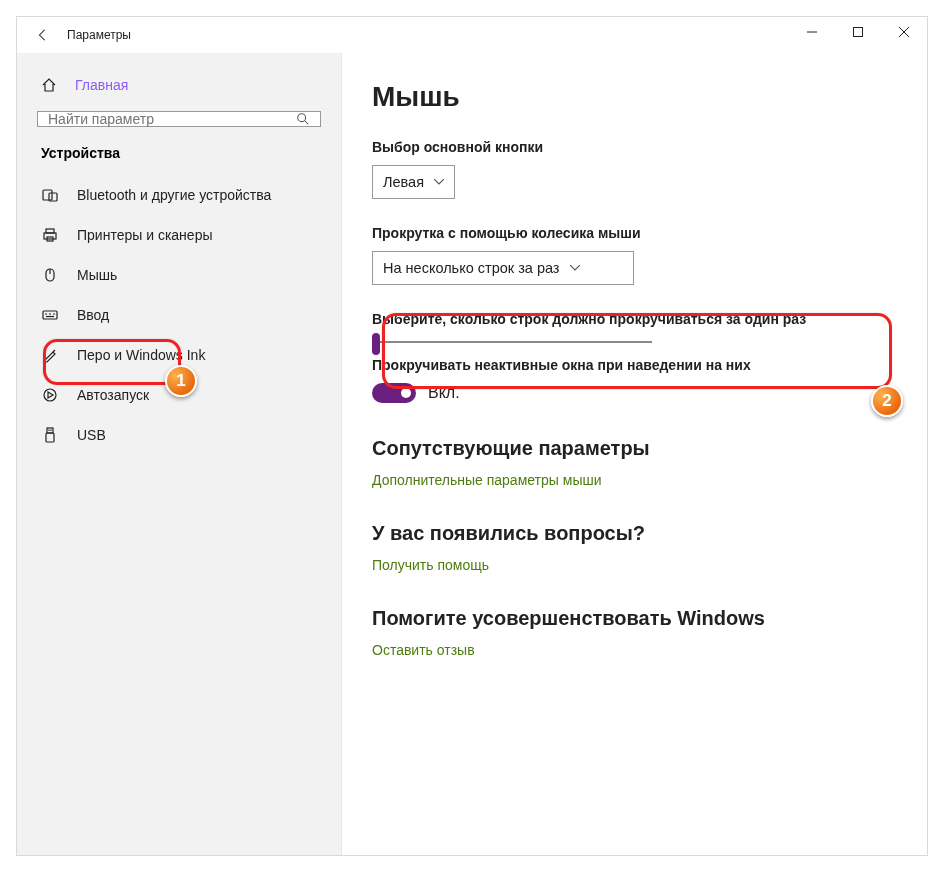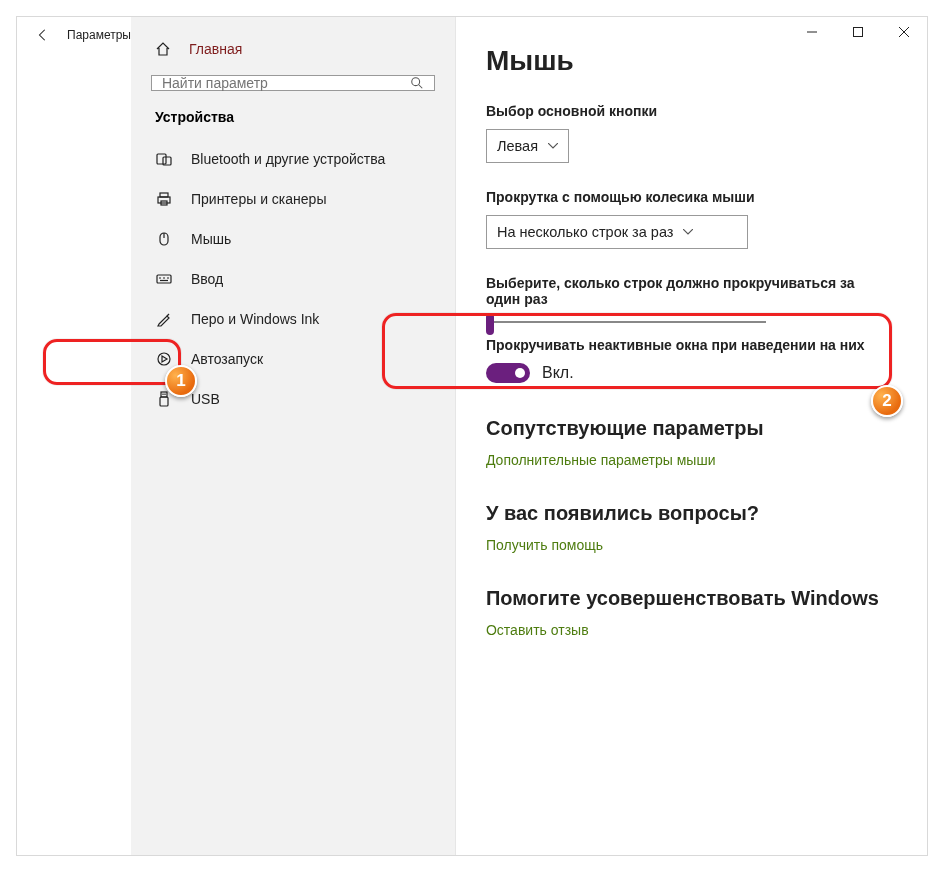--- a/index.html
+++ b/index.html
@@ -1,33 +1,33 @@
 <!DOCTYPE html>
 <html><head>
 <meta charset="utf-8">
 <style>
   * { box-sizing: border-box; margin: 0; padding: 0; font-family: "Segoe UI", Tahoma, sans-serif; }
   html, body { width: 944px; height: 872px; background: #fff; }
   .window {
     width: 912px; height: 840px; margin: 16px; background: #fff;
-    border: 1px solid #d9d9d9; position: relative; display: flex; flex-direction: row;
+    border: 1px solid #d9d9d9; position: relative; display: flex; flex-direction: column;
   }
   .titlebar {
     height: 36px; display: flex; align-items: center; padding-left: 16px;
     font-size: 12px; color: #222;
   }
   .back-arrow { width: 20px; display:flex; align-items:center; justify-content:center; margin-right: 14px; }
   .win-controls { position: absolute; top:0; right:0; display:flex; }
   .win-btn { width:46px; height:30px; display:flex; align-items:center; justify-content:center; }
   .content { flex:1; display:flex; overflow:hidden; }
   .sidebar {
     width: 325px; background: #f2f2f2; padding: 20px 0 0 0; display:flex; flex-direction:column;
     border-right: 1px solid #e6e6e6;
   }
-  .home-row { display:flex; align-items:flex-end; padding: 4px 0 16px 24px; font-size: 14px; color:#7f1d1d; }
+  .home-row { display:flex; align-items:flex-end; padding: 4px 0 16px 24px; font-size: 14px; color:#8b5cf6; }
   .home-row .icon { width: 18px; margin-right: 16px; display:flex; align-items:center; }
   .search-box {
     margin: 2px 20px 18px 20px; height: 16px; border: 1px solid #999; background:#fff;
     display:flex; align-items:center; padding: 0 10px; font-size: 14px; color:#666;
   }
   .search-box input {
     flex:1; border:none; outline:none; font-size:14px; background:transparent;
   }
   .search-box .sicon { color:#555; }
   .category { padding: 0 0 14px 24px; font-weight:600; font-size: 14px; }

